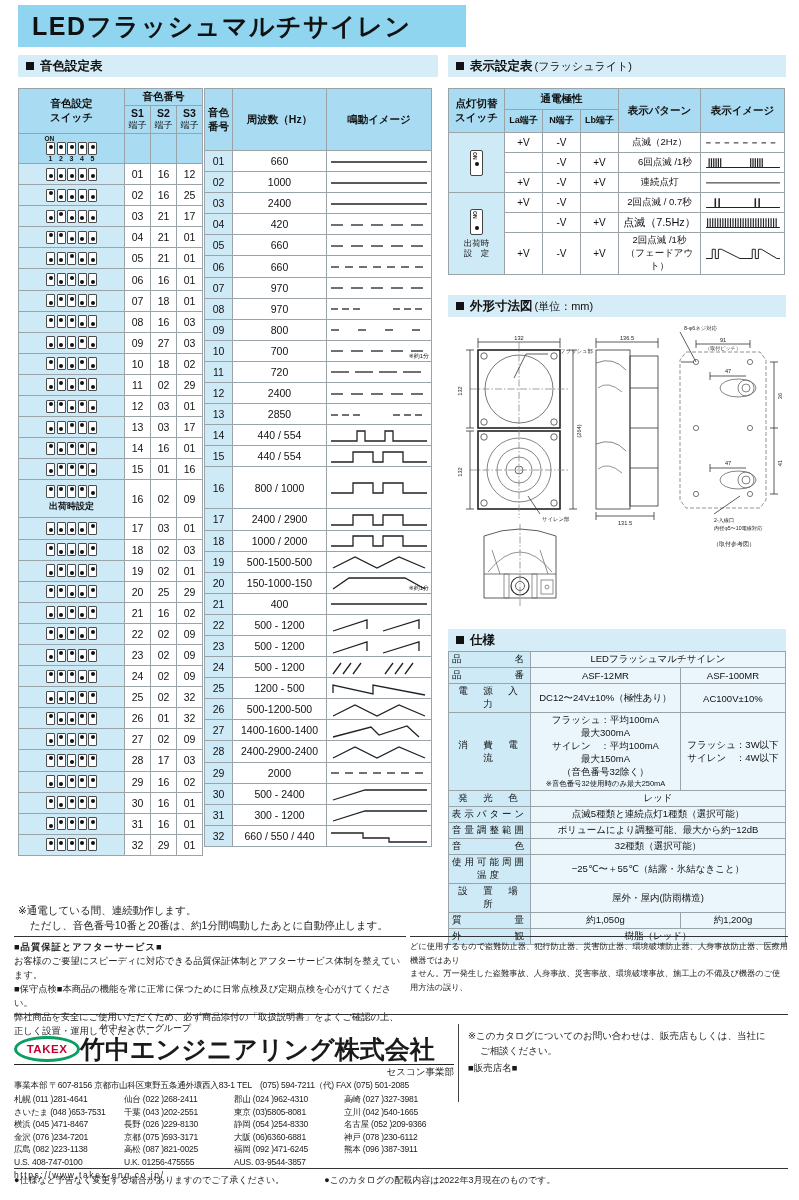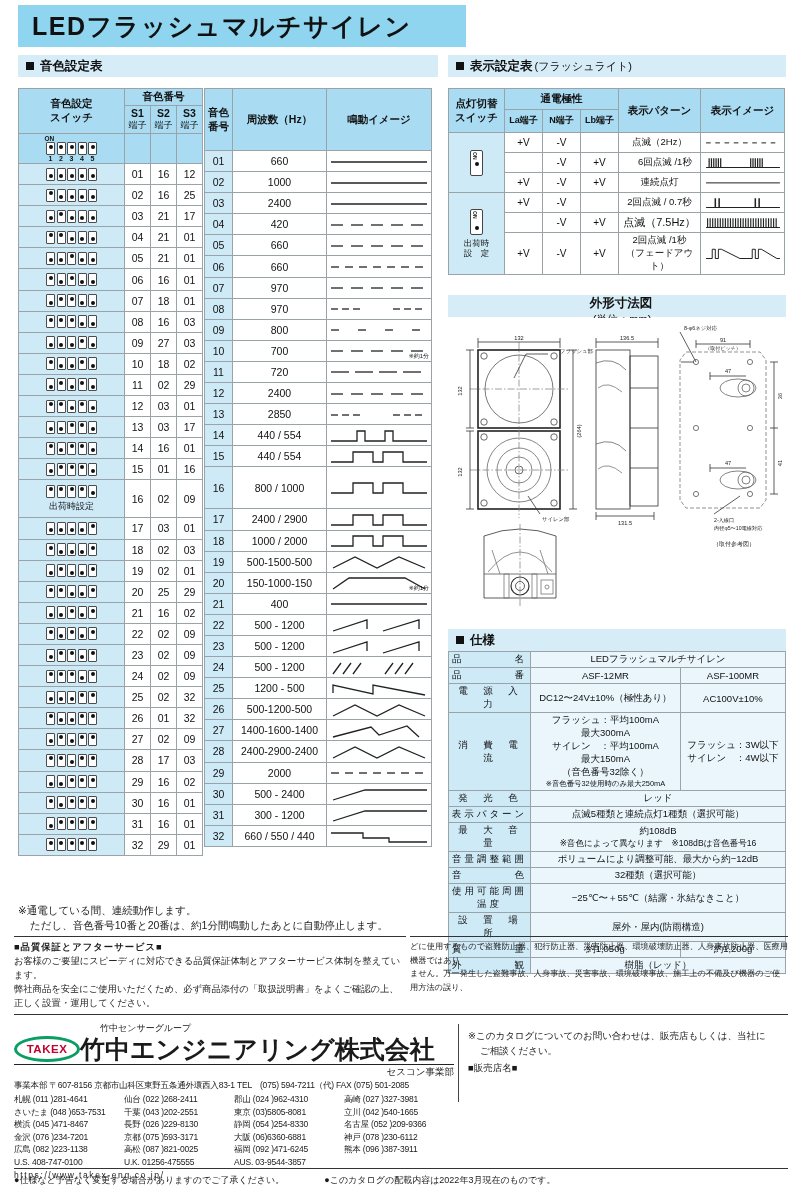--- a/index.html
+++ b/index.html
@@ -553,21 +553,21 @@
             <div class="dip on">
               <i></i>
             </div>
             <div class="dip on">
               <i></i>
             </div>
             <div class="dip off">
               <i></i>
             </div>
           </div>
-          <div style="font-size: 9px; margin-top: 2px;">出荷時設定</div>
+          <div style="font-size: 9px; margin-top: 2px; font-weight: bold;">出荷時設定</div>
         </td>
         <td>16</td>
         <td>02</td>
         <td>09</td>
       </tr>
       <tr>
         <td class="cellblue">
           <div class="dipset">
             <div class="dip off">
               <i></i>
@@ -1475,21 +1475,21 @@
         <td class="wf">
           <svg width="80" height="19" viewBox="0 0 104 19">
             <path d="M4 16 L12 16 L12 4 L16 4 L16 16 L20 16 L20 4 L24 4 L48 16 L56 16" stroke="#222" fill="none" stroke-width="1.3"></path>
             <path d="M56 16 L64 16 L64 4 L68 4 L68 16 L72 16 L72 4 L76 4 L96 16 L100 16" stroke="#222" fill="none" stroke-width="1.3"></path>
           </svg>
         </td>
       </tr>
     </tbody>
 </table>
 
-<div class="sec-head" style="left:448px; top:295px; width:338px;flex-direction:column;">
+<div class="sec-head" style="left:448px; top:295px; width:338px;">
   <span class="sq"></span>
   <span>外形寸法図</span>
   <span class="sub">(単位：mm)</span>
 </div>
 
 <div id="drawing">
   <svg width="338" height="310" viewBox="0 0 338 310">
     <g stroke="#333" fill="none" stroke-width="0.8" font-family="Liberation Sans, sans-serif">
 
       <rect x="30" y="32" width="82" height="78" stroke="#222" stroke-width="1.6"></rect>
@@ -1648,27 +1648,20 @@
       </tr>
       <tr>
         <td class="lbl">発　光　色</td>
         <td class="val" colspan="2">レッド</td>
       </tr>
       <tr>
         <td class="lbl">表示パターン</td>
         <td class="val" colspan="2">点滅5種類と連続点灯1種類（選択可能）</td>
       </tr>
       <tr>
-        <td class="lbl">最　大　音　量</td>
-        <td class="val" colspan="2">
-          <div>約108dB</div>
-          <div style="font-size:8.6px">※音色によって異なります　※108dBは音色番号16</div>
-        </td>
-      </tr>
-      <tr>
         <td class="lbl">音量調整範囲</td>
         <td class="val" colspan="2">ボリュームにより調整可能、最大から約−12dB</td>
       </tr>
       <tr>
         <td class="lbl">音　　　　色</td>
         <td class="val" colspan="2">32種類（選択可能）</td>
       </tr>
       <tr>
         <td class="lbl">使用可能周囲温度</td>
         <td class="val" colspan="2">−25℃〜＋55℃（結露・氷結なきこと）</td>
@@ -1688,20 +1681,21 @@
       </tr>
     </tbody>
 </table>
 
 <div class="hr" style="left:14px; top:936px; width:392px;"></div>
 <div class="hr" style="left:410px; top:936px; width:378px;"></div>
 
 <div class="foot-left">
   <div class="b">■品質保証とアフターサービス■</div>
   <div>お客様のご要望にスピーディに対応できる品質保証体制とアフターサービス体制を整えています。</div>
+  <div>■保守点検■本商品の機能を常に正常に保つために日常点検及び定期点検を心がけてください。</div>
   <div>弊社商品を安全にご使用いただくため、必ず商品添付の「取扱説明書」をよくご確認の上、正しく設置・運用してください。</div>
 </div>
 
 <div class="foot-right">
   <div>どに使用するもので盗難防止器、犯行防止器、災害防止器、環境破壊防止器、人身事故防止器、医療用機器ではあり</div>
   <div>ません。万一発生した盗難事故、人身事故、災害事故、環境破壊事故、施工上の不備及び機器のご使用方法の誤り、</div>
 </div>
 
 <div class="hr" style="left:14px; top:1014px; width:774px;"></div>
 

